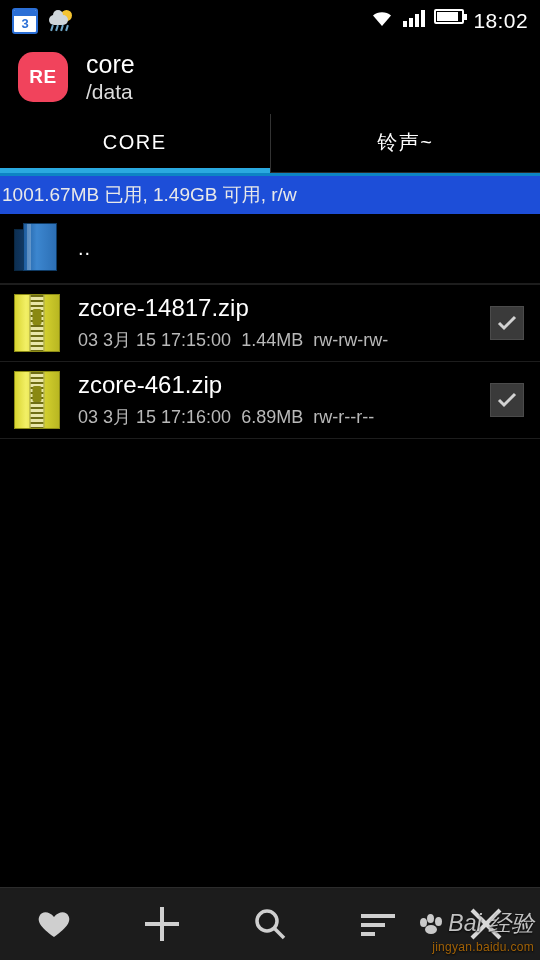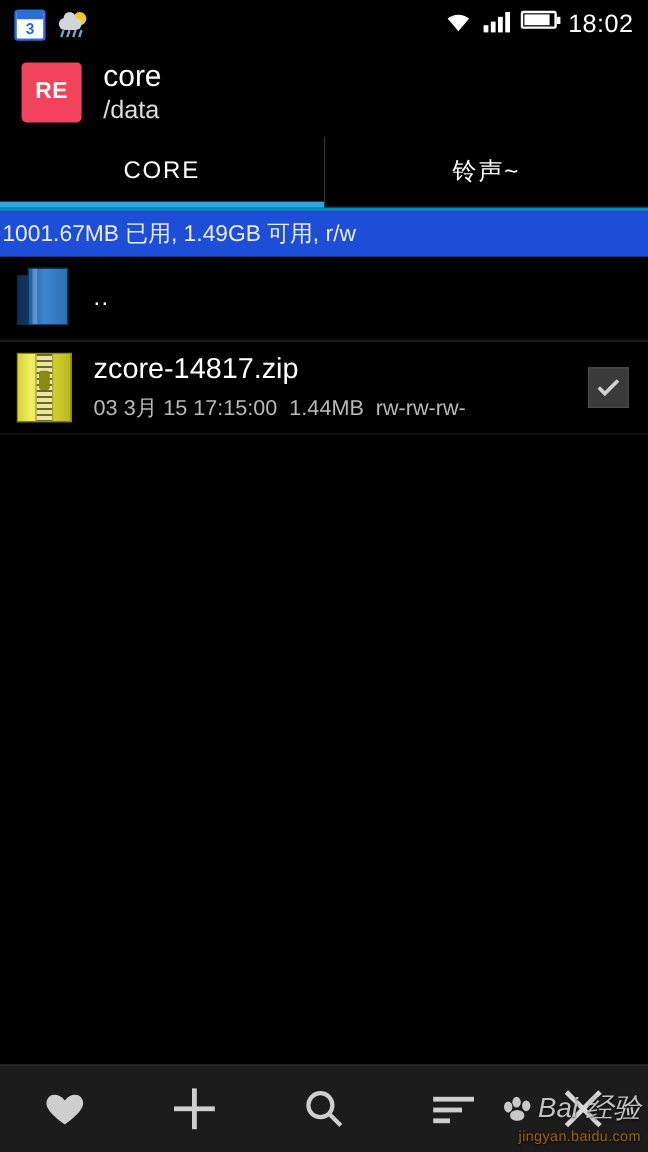--- a/index.html
+++ b/index.html
@@ -158,21 +158,21 @@
   
   .appbar {
     display: flex;
     align-items: center;
     padding: 8px 0 10px 18px;
     background: #000;
   }
   .app-icon {
     width: 50px;
     height: 50px;
-    border-radius: 4px;
+    border-radius: 15px;
     background: #f1435c;
     color: #fff;
     font-size: 19px;
     font-weight: bold;
     display: flex;
     align-items: center;
     justify-content: center;
     letter-spacing: 0.5px;
   }
   .titles {
@@ -515,20 +515,37 @@
       <div class="fname">zcore-14817.zip</div>
       <div class="fsub"><span>03 3月 15 17:15:00</span><span class="gap"></span><span>1.44MB</span><span class="gap"></span><span>rw-rw-rw-</span></div>
     </div>
     <div class="checkbox">
       <svg width="20" height="16" viewBox="0 0 20 16">
         <path d="M2 8 L7 13 L18 2" stroke="#d2d2d2" stroke-width="3" fill="none"></path>
       </svg>
     </div>
   </div>
 
+  <div class="row">
+    <div class="icon-wrap">
+      <div class="zip-icon">
+        <div class="zipper"></div>
+        <div class="pull"></div>
+      </div>
+    </div>
+    <div class="meta">
+      <div class="fname">zcore-461.zip</div>
+      <div class="fsub"><span>03 3月 15 17:16:00</span><span class="gap"></span><span>6.89MB</span><span class="gap"></span><span>rw-r--r--</span></div>
+    </div>
+    <div class="checkbox">
+      <svg width="20" height="16" viewBox="0 0 20 16">
+        <path d="M2 8 L7 13 L18 2" stroke="#d2d2d2" stroke-width="3" fill="none"></path>
+      </svg>
+    </div>
+  </div>
 
 </div>
 
 <div class="bottombar">
   <div class="bb-item">
     <svg width="36" height="32" viewBox="0 0 36 32">
       <path d="M18 29 C4 19 1 13 3.5 8 C6 3 13 3 18 9 C23 3 30 3 32.5 8 C35 13 32 19 18 29 Z" fill="#cfcfcf"></path>
     </svg>
   </div>
   <div class="bb-item">

